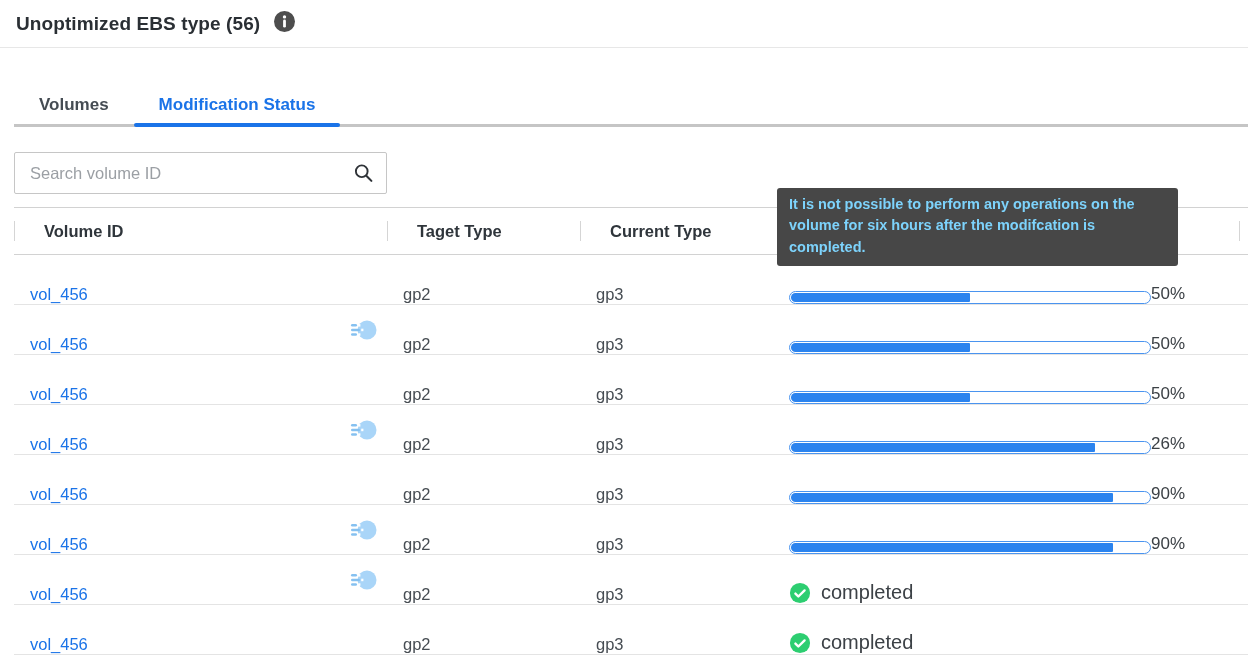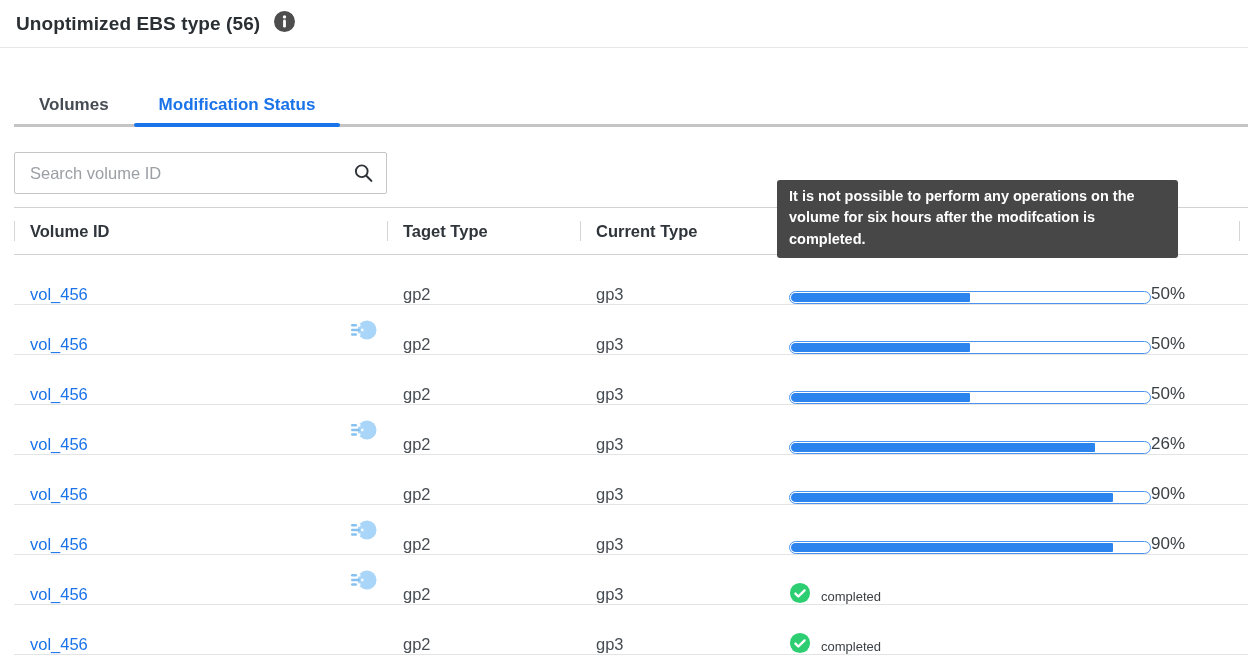--- a/index.html
+++ b/index.html
@@ -42,46 +42,46 @@
   .searchbar input::placeholder{color:#9b9fa4;}
   .search-ico{position:absolute;right:13px;top:50%;transform:translateY(-50%);width:21px;height:21px;cursor:pointer;}
   
   .table{margin:13px 0 0 14px;width:1234px;}
   .grid-row{display:grid;grid-template-columns:373px 193px 197px minmax(0,1fr);}
   .thead{
     position:relative;height:48px;border-top:1px solid var(--header_border);
     border-bottom:1px solid var(--header_border);
   }
   .th{
-    display:flex;align-items:center;padding-left:16px;
+    display:flex;align-items:center;padding-left:30px;
     font-size:16.5px;font-weight:700;color:#2f353b;position:relative;
   }
   .th::before{
     content:"";position:absolute;left:0;top:13px;bottom:13px;width:1px;background:#d5d5d5;
   }
   .thead::after{content:"";position:absolute;right:8px;top:13px;bottom:13px;width:1px;background:#d5d5d5;}
   .th .info-badge{width:19px;height:19px;margin-left:9px;}
   .row{height:50px;border-bottom:1px solid var(--row_border);}
   .cell{display:flex;align-items:flex-end;padding-left:16px;font-size:16.5px;color:#474d53;}
   .c1{position:relative;}
   .vol-link{color:var(--accent);text-decoration:none;cursor:pointer;}
   .fast-ico{position:absolute;right:10px;top:50%;transform:translateY(-50%);width:27px;height:25px;}
   .c4{padding-left:12px;}
   .progress-track{
     width:362px;height:13px;border:1px solid var(--bar_border);border-radius:8px;
     padding:1px;background:#fff;flex:0 0 auto;
   }
   .progress-fill{height:9px;background:var(--bar_fill);border-radius:5px 1px 1px 5px;}
   .pct{margin-left:0;font-size:17px;color:#3c4146;}
   .check-ico{width:22px;height:22px;flex:0 0 auto;}
-  .status-label{margin-left:10px;font-size:13px;color:#3c4146;}
+  .status-label{margin-left:10px;font-size:20px;color:#3c4146;}
   
   .tooltip{
-    position:absolute;left:777px;top:180px;width:401px;z-index:5;
-    background:var(--tooltip_bg);color:#ffffff;border-radius:3px;
+    position:absolute;left:777px;top:188px;width:401px;z-index:5;
+    background:var(--tooltip_bg);color:#7dd3fc;border-radius:3px;
     padding:6px 12px 8px;font-size:14.5px;font-weight:600;line-height:1.48;
   }
 </style>
 </head>
 <body>
 
 <div class="titlebar">
   <span class="page-title">Unoptimized EBS type (56)</span>
   <span id="title-info"><svg class="info-badge" viewBox="0 0 21 21">
     <circle cx="10.5" cy="10.5" r="10.5" fill="#4d4d4d"></circle>

